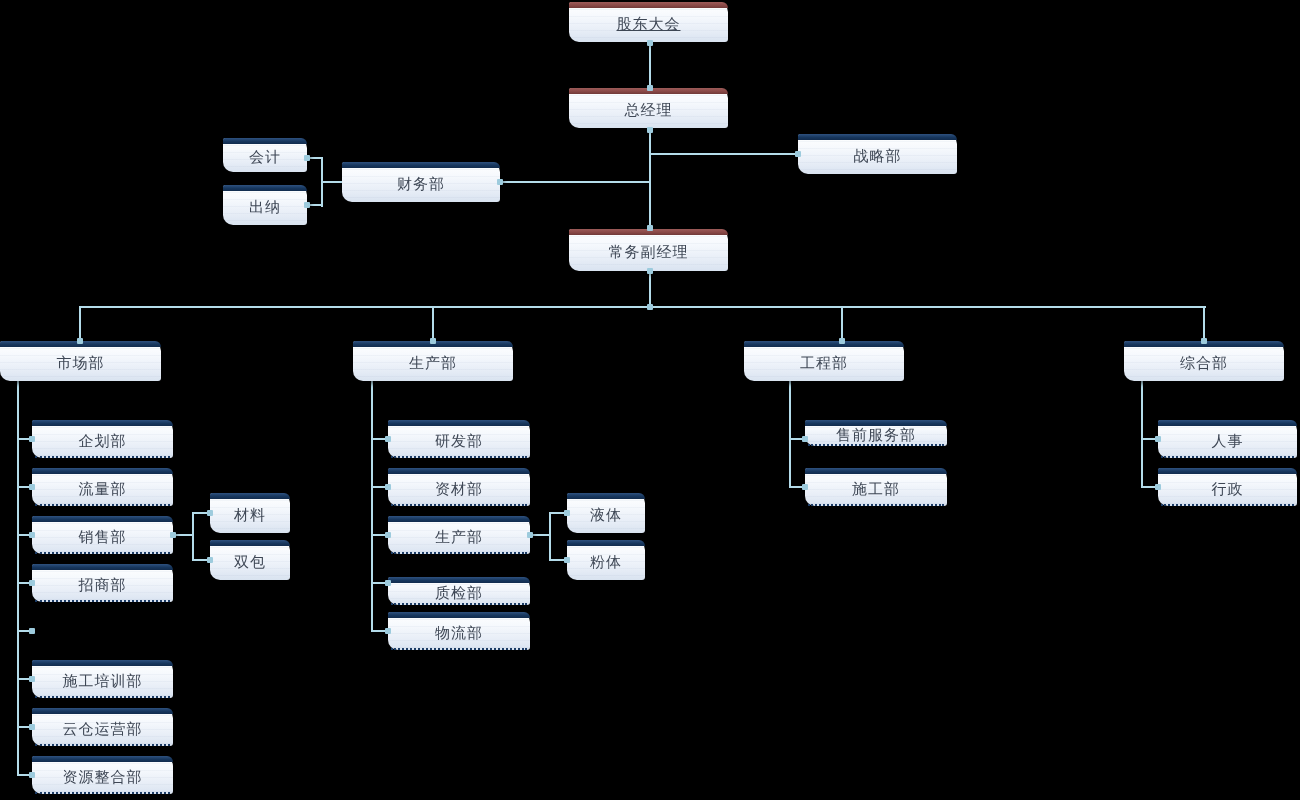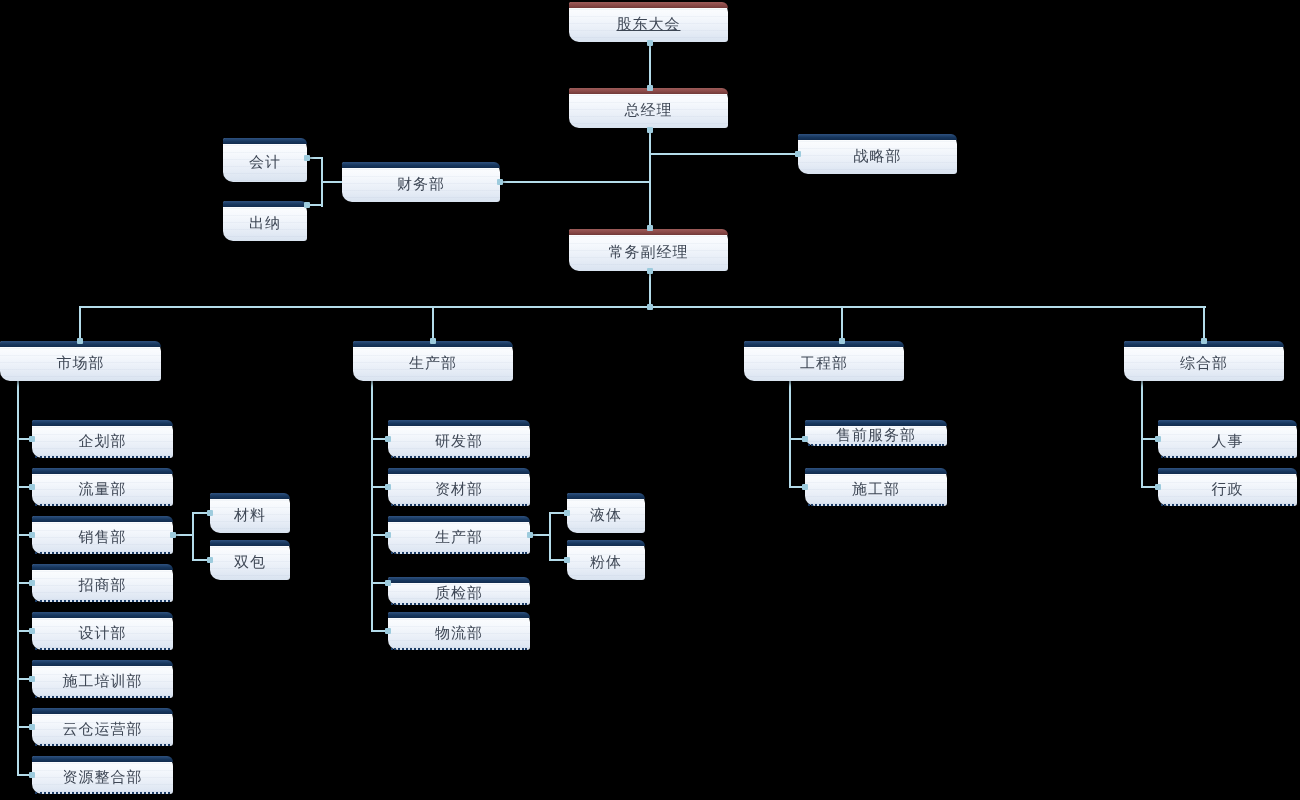--- a/index.html
+++ b/index.html
@@ -90,36 +90,35 @@
   <div class="ln" style="left:789px;top:381px;width:2px;height:107px;"></div>
   <div class="ln" style="left:789px;top:438px;width:17px;height:2px;"></div>
   <div class="ln" style="left:789px;top:486px;width:17px;height:2px;"></div>
 
   <div class="ln" style="left:1141px;top:381px;width:2px;height:107px;"></div>
   <div class="ln" style="left:1141px;top:438px;width:18px;height:2px;"></div>
   <div class="ln" style="left:1141px;top:486px;width:18px;height:2px;"></div>
 
   <div class="node red" style="left:569px;top:2px;width:159px;height:40px;text-decoration:underline;">股东大会</div>
   <div class="node red" style="left:569px;top:88px;width:159px;height:40px;">总经理</div>
-  <div class="node" style="left:223px;top:138px;width:84px;height:44px;">会计</div>
-  <div class="node" style="left:223px;top:185px;width:84px;height:40px;margin-top:16px;">出纳</div>
+  <div class="node" style="left:223px;top:138px;width:84px;height:34px;">会计</div>
+  <div class="node" style="left:223px;top:185px;width:84px;height:40px;">出纳</div>
   <div class="node" style="left:342px;top:162px;width:158px;height:40px;">财务部</div>
   <div class="node" style="left:798px;top:134px;width:159px;height:40px;">战略部</div>
   <div class="node red" style="left:569px;top:229px;width:159px;height:42px;font-family:Liberation Mono, monospace;">常务副经理</div>
 
   <div class="node" style="left:0px;top:341px;width:161px;height:40px;">市场部</div>
   <div class="node" style="left:353px;top:341px;width:160px;height:40px;">生产部</div>
   <div class="node" style="left:744px;top:341px;width:160px;height:40px;">工程部</div>
   <div class="node" style="left:1124px;top:341px;width:160px;height:40px;">综合部</div>
 
   <div class="node dotted" style="left:32px;top:468px;width:141px;height:38px;">流量部</div>
   <div class="node dotted" style="left:32px;top:420px;width:141px;height:38px;">企划部</div>
   <div class="node dotted" style="left:32px;top:516px;width:141px;height:38px;">销售部</div>
   <div class="node dotted" style="left:32px;top:564px;width:141px;height:38px;">招商部</div>
-  <div class="node dotted" style="left:32px;top:612px;width:141px;height:38px;">设计部</div>
   <div class="node dotted" style="left:32px;top:660px;width:141px;height:38px;">施工培训部</div>
   <div class="node dotted" style="left:32px;top:708px;width:141px;height:38px;">云仓运营部</div>
   <div class="node dotted" style="left:32px;top:756px;width:141px;height:38px;">资源整合部</div>
   <div class="node" style="left:210px;top:493px;width:80px;height:40px;">材料</div>
   <div class="node" style="left:210px;top:540px;width:80px;height:40px;">双包</div>
 
   <div class="node dotted" style="left:388px;top:420px;width:142px;height:38px;">研发部</div>
   <div class="node dotted" style="left:388px;top:468px;width:142px;height:38px;">资材部</div>
   <div class="node dotted" style="left:388px;top:516px;width:142px;height:38px;">生产部</div>
   <div class="node dotted" style="left:388px;top:564px;width:142px;height:28px;margin-top:13px;">质检部</div>

